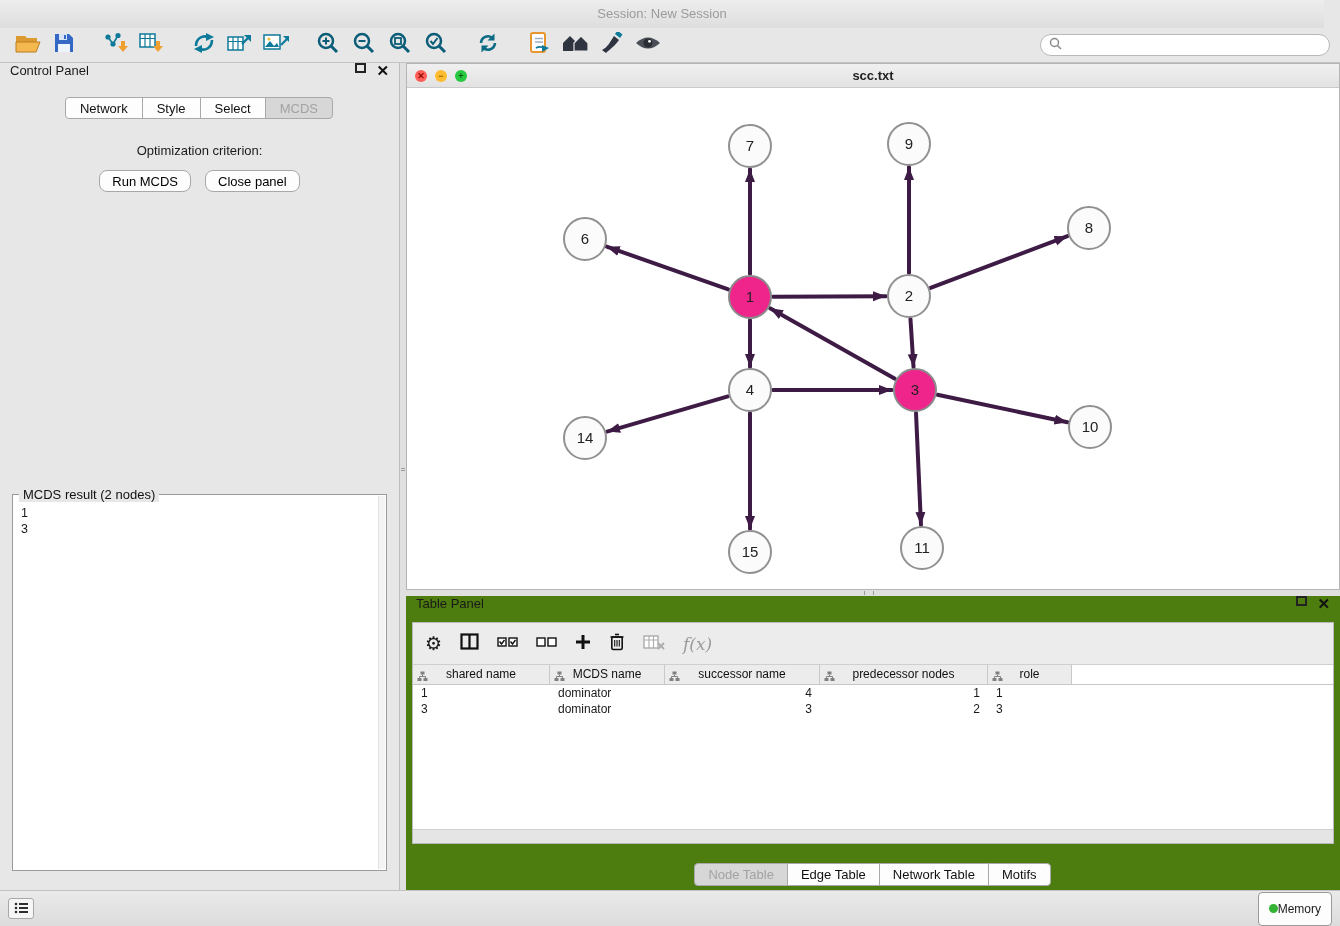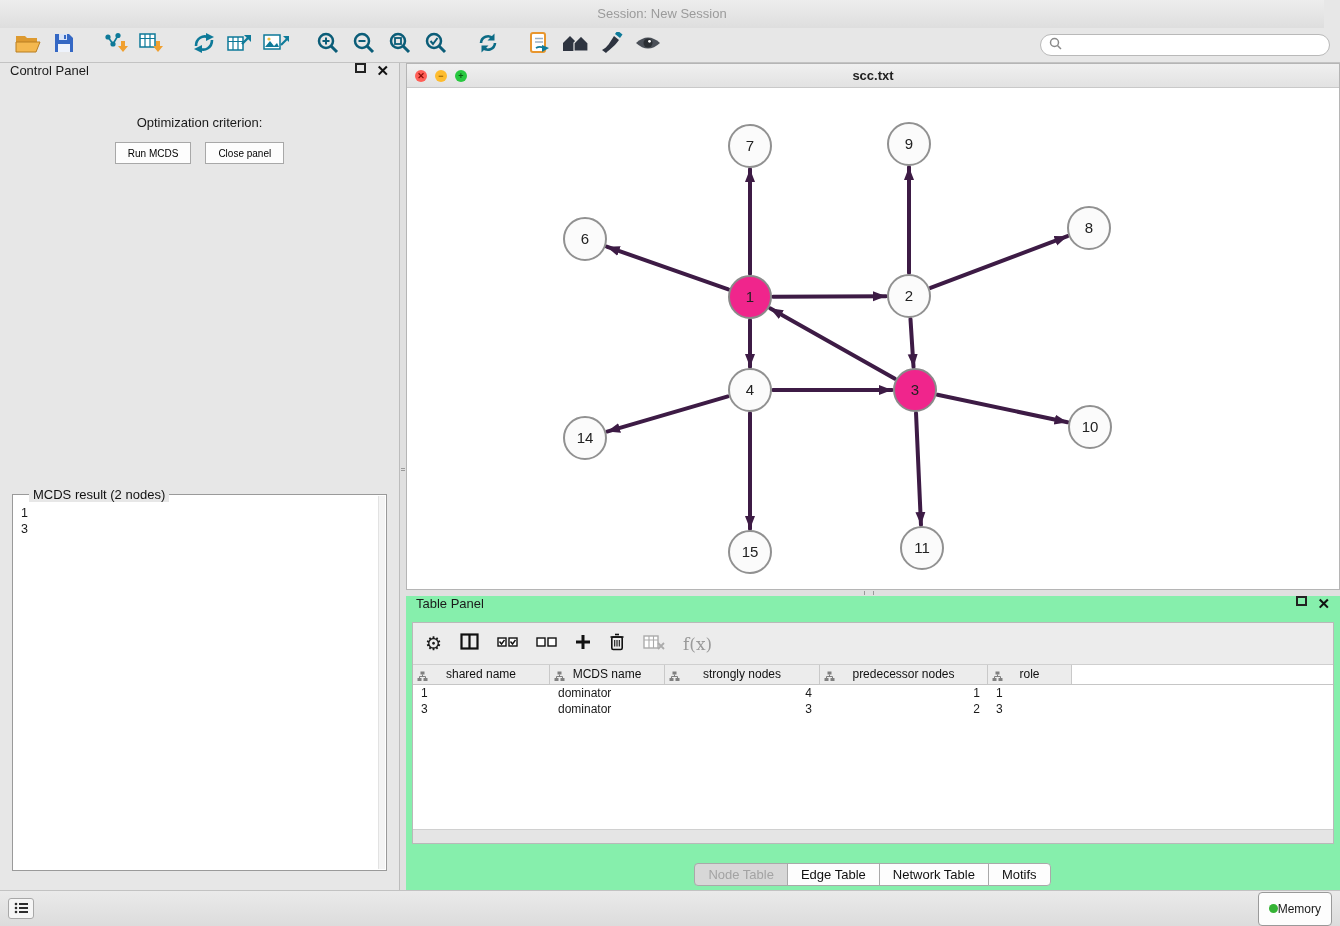--- a/index.html
+++ b/index.html
@@ -47,29 +47,29 @@
   .cp-dropdown {
     margin:8px auto 0; width:310px; height:22px; background:#fff;
     border:1px solid #a5a5a5; border-radius:4px;
     display:flex; align-items:center; font-size:13px; padding-left:8px; position:relative;
   }
   .dd-arrows { position:absolute; right:5px; top:2px; display:flex; flex-direction:column; gap:2px; }
   .tri-up { width:0; height:0; border-left:4px solid transparent; border-right:4px solid transparent; border-bottom:5px solid #555; }
   .tri-down { width:0; height:0; border-left:4px solid transparent; border-right:4px solid transparent; border-top:5px solid #555; }
   .cp-buttons { display:flex; justify-content:center; gap:14px; margin-top:12px; }
   .cp-btn {
-    border:1px solid #a8a8a8; background:#fdfdfd; border-radius:0;
-    font-size:10px; padding:3px 12px; height:22px; font-family:"Liberation Sans",sans-serif;
+    border:1px solid #a8a8a8; background:#fdfdfd; border-radius:8px;
+    font-size:13px; padding:3px 12px; height:22px; font-family:"Liberation Sans",sans-serif;
   }
   .result-box {
     position:absolute; left:12px; right:12px; top:431px; height:377px;
     border:1px solid #9a9a9a; background:#fff;
   }
   .result-legend {
-    position:absolute; top:-8px; left:16px; background:#e7e7e7;
+    position:absolute; top:-8px; left:6px; background:#e7e7e7;
     padding:0 4px; font-size:13px; color:#111;
   }
   .result-list { padding:10px 8px; font-size:12.5px; line-height:16px; }
   .result-scrollbar { position:absolute; top:1px; bottom:1px; right:1px; width:7px; background:#f4f4f4; border-left:1px solid #e2e2e2; }
 
   
   .network-window {
     position:absolute; left:406px; top:63px; width:934px; height:527px;
     border:1px solid #b5b5b5; background:#fff;
   }
@@ -82,25 +82,25 @@
   .tl-red { background:#ff5f57; color:#8c0b06; }
   .tl-yellow { background:#febc2e; color:#8f5f00; }
   .tl-green { background:#28c840; color:#0a5c14; }
   .net-canvas-wrap { position:absolute; top:24px; left:0; right:0; bottom:0; background:#fff; }
   .splitter-v { position:absolute; left:400px; top:63px; width:6px; bottom:36px; background:#e0e0e0; }
   .splitter-v .grip { position:absolute; top:405px; left:1px; width:4px; height:3px; border-top:1px solid #9a9a9a; border-bottom:1px solid #9a9a9a; }
   .splitter-h { position:absolute; left:406px; top:590px; right:0; height:6px; background:#e0e0e0; }
   .splitter-h .grip { position:absolute; left:458px; top:1px; width:10px; height:4px; border-left:1px solid #9a9a9a; border-right:1px solid #9a9a9a; }
 
   
-  .table-panel { position:absolute; left:406px; top:596px; width:934px; height:294px; background:#86efac; }
+  .table-panel { position:absolute; left:406px; top:596px; width:934px; height:294px; background:#4d7c0f; }
   .tp-body { position:absolute; left:6px; right:6px; top:26px; bottom:46px; border:1px solid #b9b9b9; background:#fff; display:flex; flex-direction:column; }
   .tp-toolbar { height:42px; background:#ececec; border-bottom:1px solid #cfcfcf; display:flex; align-items:center; padding:0 12px; gap:18px; }
   .tp-icon { display:flex; align-items:center; justify-content:center; }
-  .fx-label { font-family:"DejaVu Serif", serif; font-size:17px; color:#9a9a9a; }
+  .fx-label { font-family:"DejaVu Serif", serif; font-style:italic; font-size:17px; color:#9a9a9a; }
   .gear-glyph { font-size:19px; color:#1a1a1a; line-height:1; }
   .tgrid { display:grid; grid-template-columns:137px 115px 155px 168px 84px 1fr; }
   .thead { border-bottom:1px solid #c6c6c6; }
   .thcell {
     position:relative; background:#ececec; border-right:1px solid #c9c9c9;
     font-size:12px; height:19px; line-height:19px; text-align:center; color:#111;
   }
   .thcell.empty { background:#fff; border-right:none; }
   .sort-ic { position:absolute; left:4px; top:4px; }
   .trow { display:grid; grid-template-columns:137px 115px 155px 168px 84px 1fr; height:16px; }
@@ -306,20 +306,26 @@
     <input type="text" placeholder="" style="">
   </div>
 </div>
 
 <div class="control-panel">
   <div class="panel-header">
     <span>Control Panel</span>
     <span class="spacer"></span>
     <span class="float-btn"></span>
     <span class="close-btn">✕</span>
+  </div>
+  <div class="cp-tabs">
+    <div class="cp-tab" style="border-radius:4px 0 0 4px">Network</div>
+    <div class="cp-tab">Style</div>
+    <div class="cp-tab">Select</div>
+    <div class="cp-tab active" style="border-radius:0 4px 4px 0">MCDS</div>
   </div>
   <div class="cp-opt-label">Optimization criterion:</div>
   <div class="cp-buttons">
     <button class="cp-btn">Run MCDS</button>
     <button class="cp-btn">Close panel</button>
   </div>
   <div class="result-box">
     <span class="result-legend">MCDS result (2 nodes)</span>
     <div class="result-list">
         <div>1</div>
@@ -466,21 +472,21 @@
             </svg></span>
         <span>MCDS name</span>
       </div>
       <div class="thcell">
         <span class="sort-ic"><svg width="11" height="11">
               <rect x="3.5" y="0.5" width="4" height="3" fill="#808080"></rect>
               <rect x="0.5" y="7" width="4" height="3" fill="#808080"></rect>
               <rect x="6.5" y="7" width="4" height="3" fill="#808080"></rect>
               <path d="M5.5 3.5 v2 M2.5 7 v-1.5 h6 V7" stroke="#808080" fill="none"></path>
             </svg></span>
-        <span>strongly nodes</span>
+        <span>successor name</span>
       </div>
       <div class="thcell">
         <span class="sort-ic"><svg width="11" height="11">
               <rect x="3.5" y="0.5" width="4" height="3" fill="#808080"></rect>
               <rect x="0.5" y="7" width="4" height="3" fill="#808080"></rect>
               <rect x="6.5" y="7" width="4" height="3" fill="#808080"></rect>
               <path d="M5.5 3.5 v2 M2.5 7 v-1.5 h6 V7" stroke="#808080" fill="none"></path>
             </svg></span>
         <span>predecessor nodes</span>
       </div>

